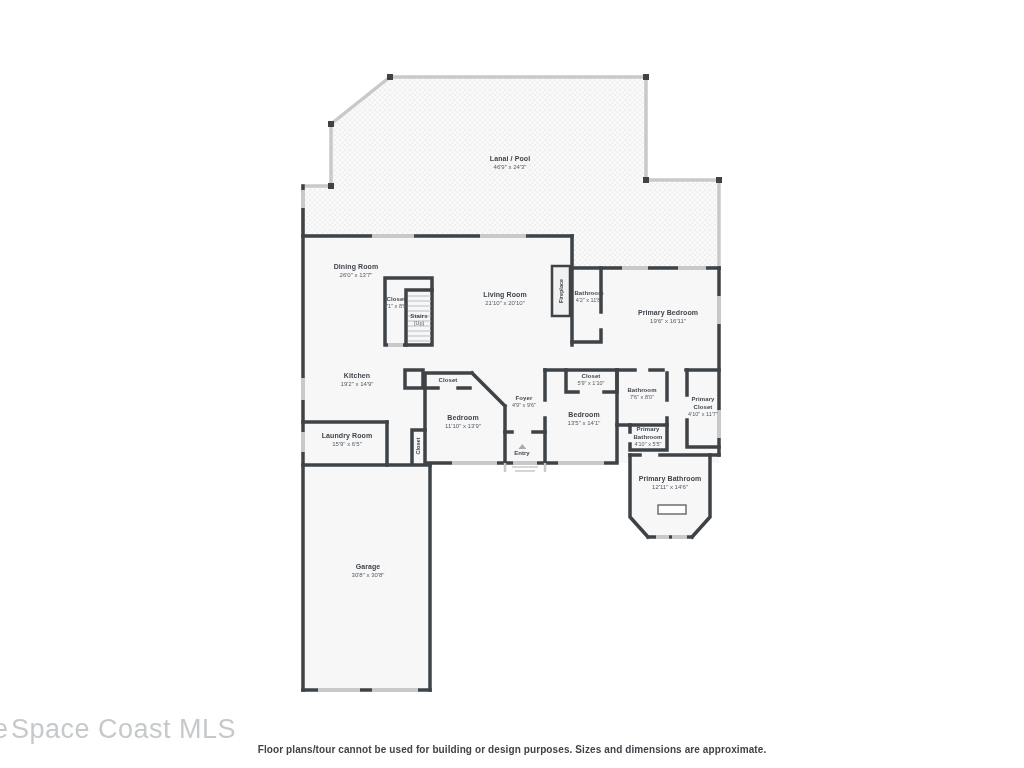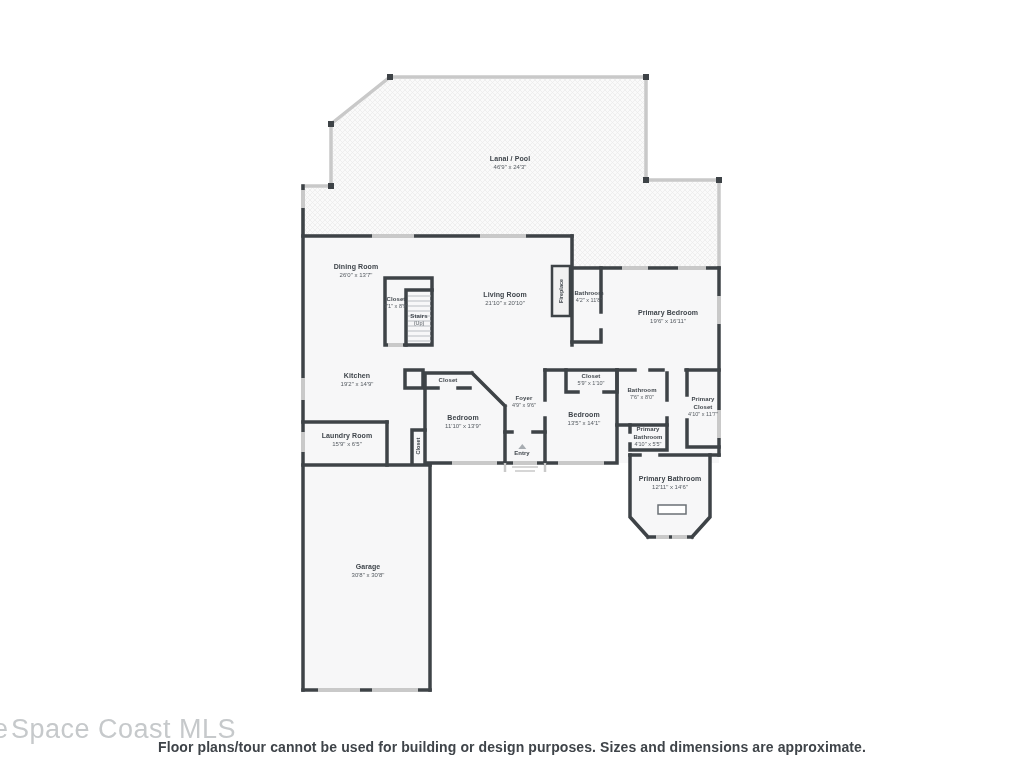--- a/index.html
+++ b/index.html
@@ -17,21 +17,21 @@
   .vlabel{position:absolute;transform:translate(-50%,-50%) rotate(-90deg);
           font-size:5.5px;font-weight:600;color:#3f454b;white-space:nowrap;pointer-events:none;}
   .entry-label{position:absolute;transform:translate(-50%,-50%);text-align:center;color:#3f454b;}
   .entry-icon{width:0;height:0;border-left:4px solid transparent;border-right:4px solid transparent;
               border-bottom:5px solid #a7acb1;margin:0 auto 1px auto;}
   .entry-label .name{display:block;font-size:6px;font-weight:600;}
   .watermark{position:absolute;left:11px;bottom:23px;font-size:27px;color:#c6c9cb;
              letter-spacing:.5px;font-weight:400;white-space:nowrap;}
   .watermark-partial{position:absolute;left:-7px;bottom:23px;font-size:27px;color:#c6c9cb;}
   .disclaimer{position:absolute;left:0;right:0;bottom:13px;text-align:center;
-              font-size:14px;font-weight:700;color:#3f4449;letter-spacing:.1px;}
+              font-size:10px;font-weight:700;color:#3f4449;letter-spacing:.1px;}
 </style>
 </head>
 <body>
 
 <div id="stage">
 
   <svg id="plan-svg" width="1024" height="768" viewBox="0 0 1024 768">
     <defs>
       <pattern id="hatch" width="5" height="5" patternUnits="userSpaceOnUse">
         <rect width="5" height="5" fill="#fafafa"></rect>

